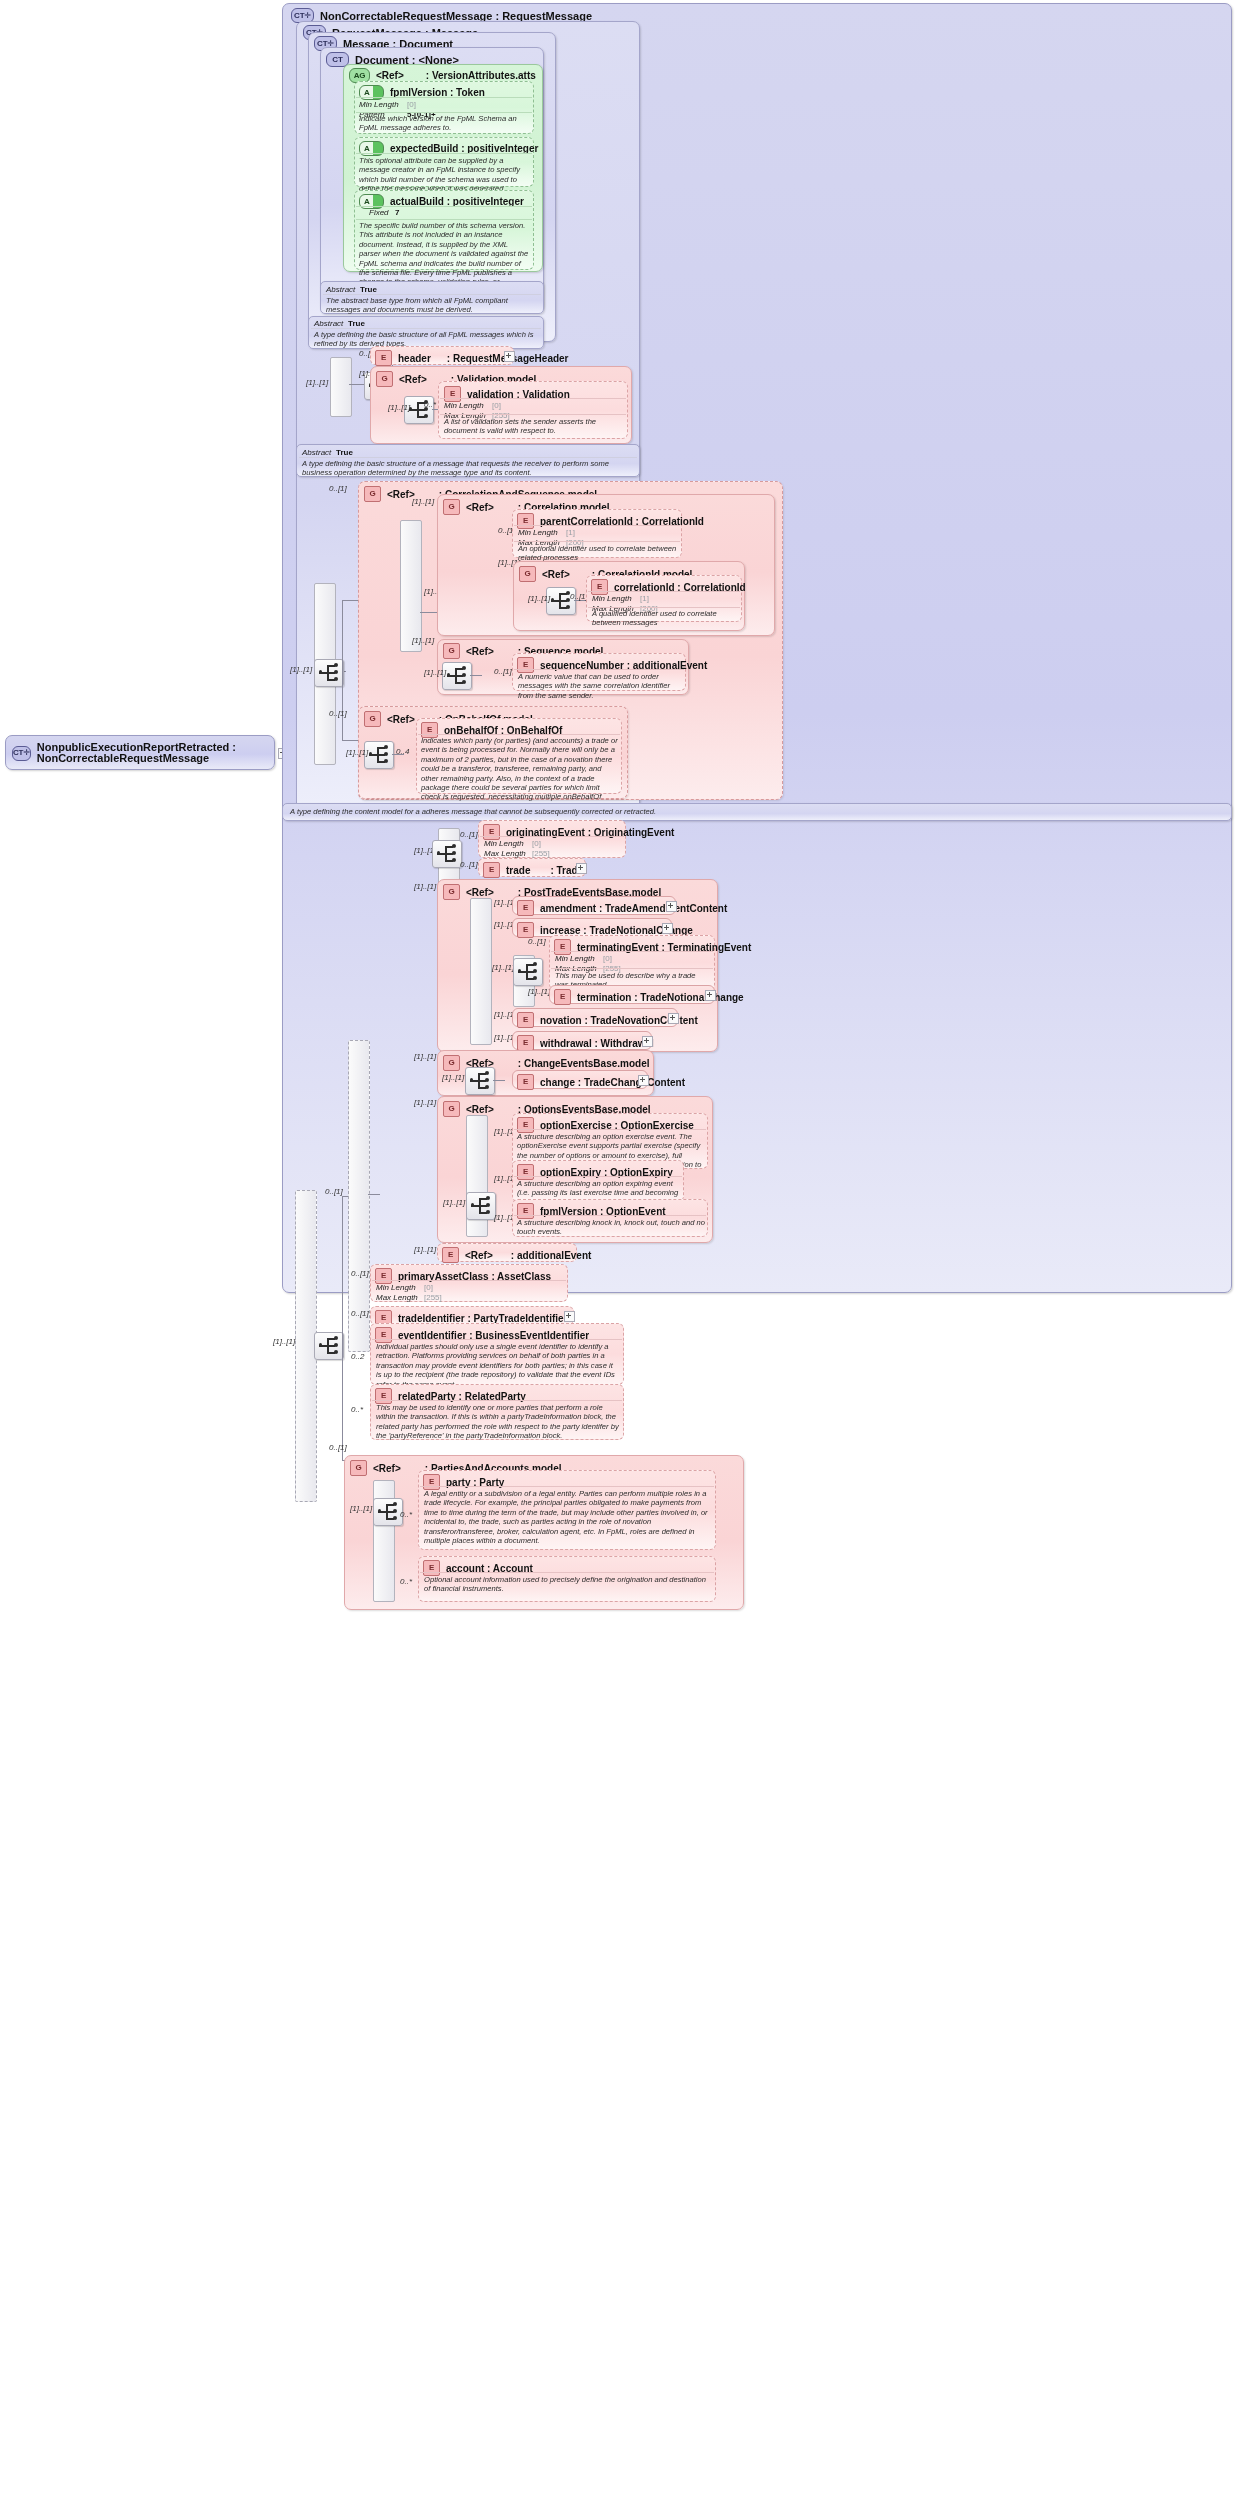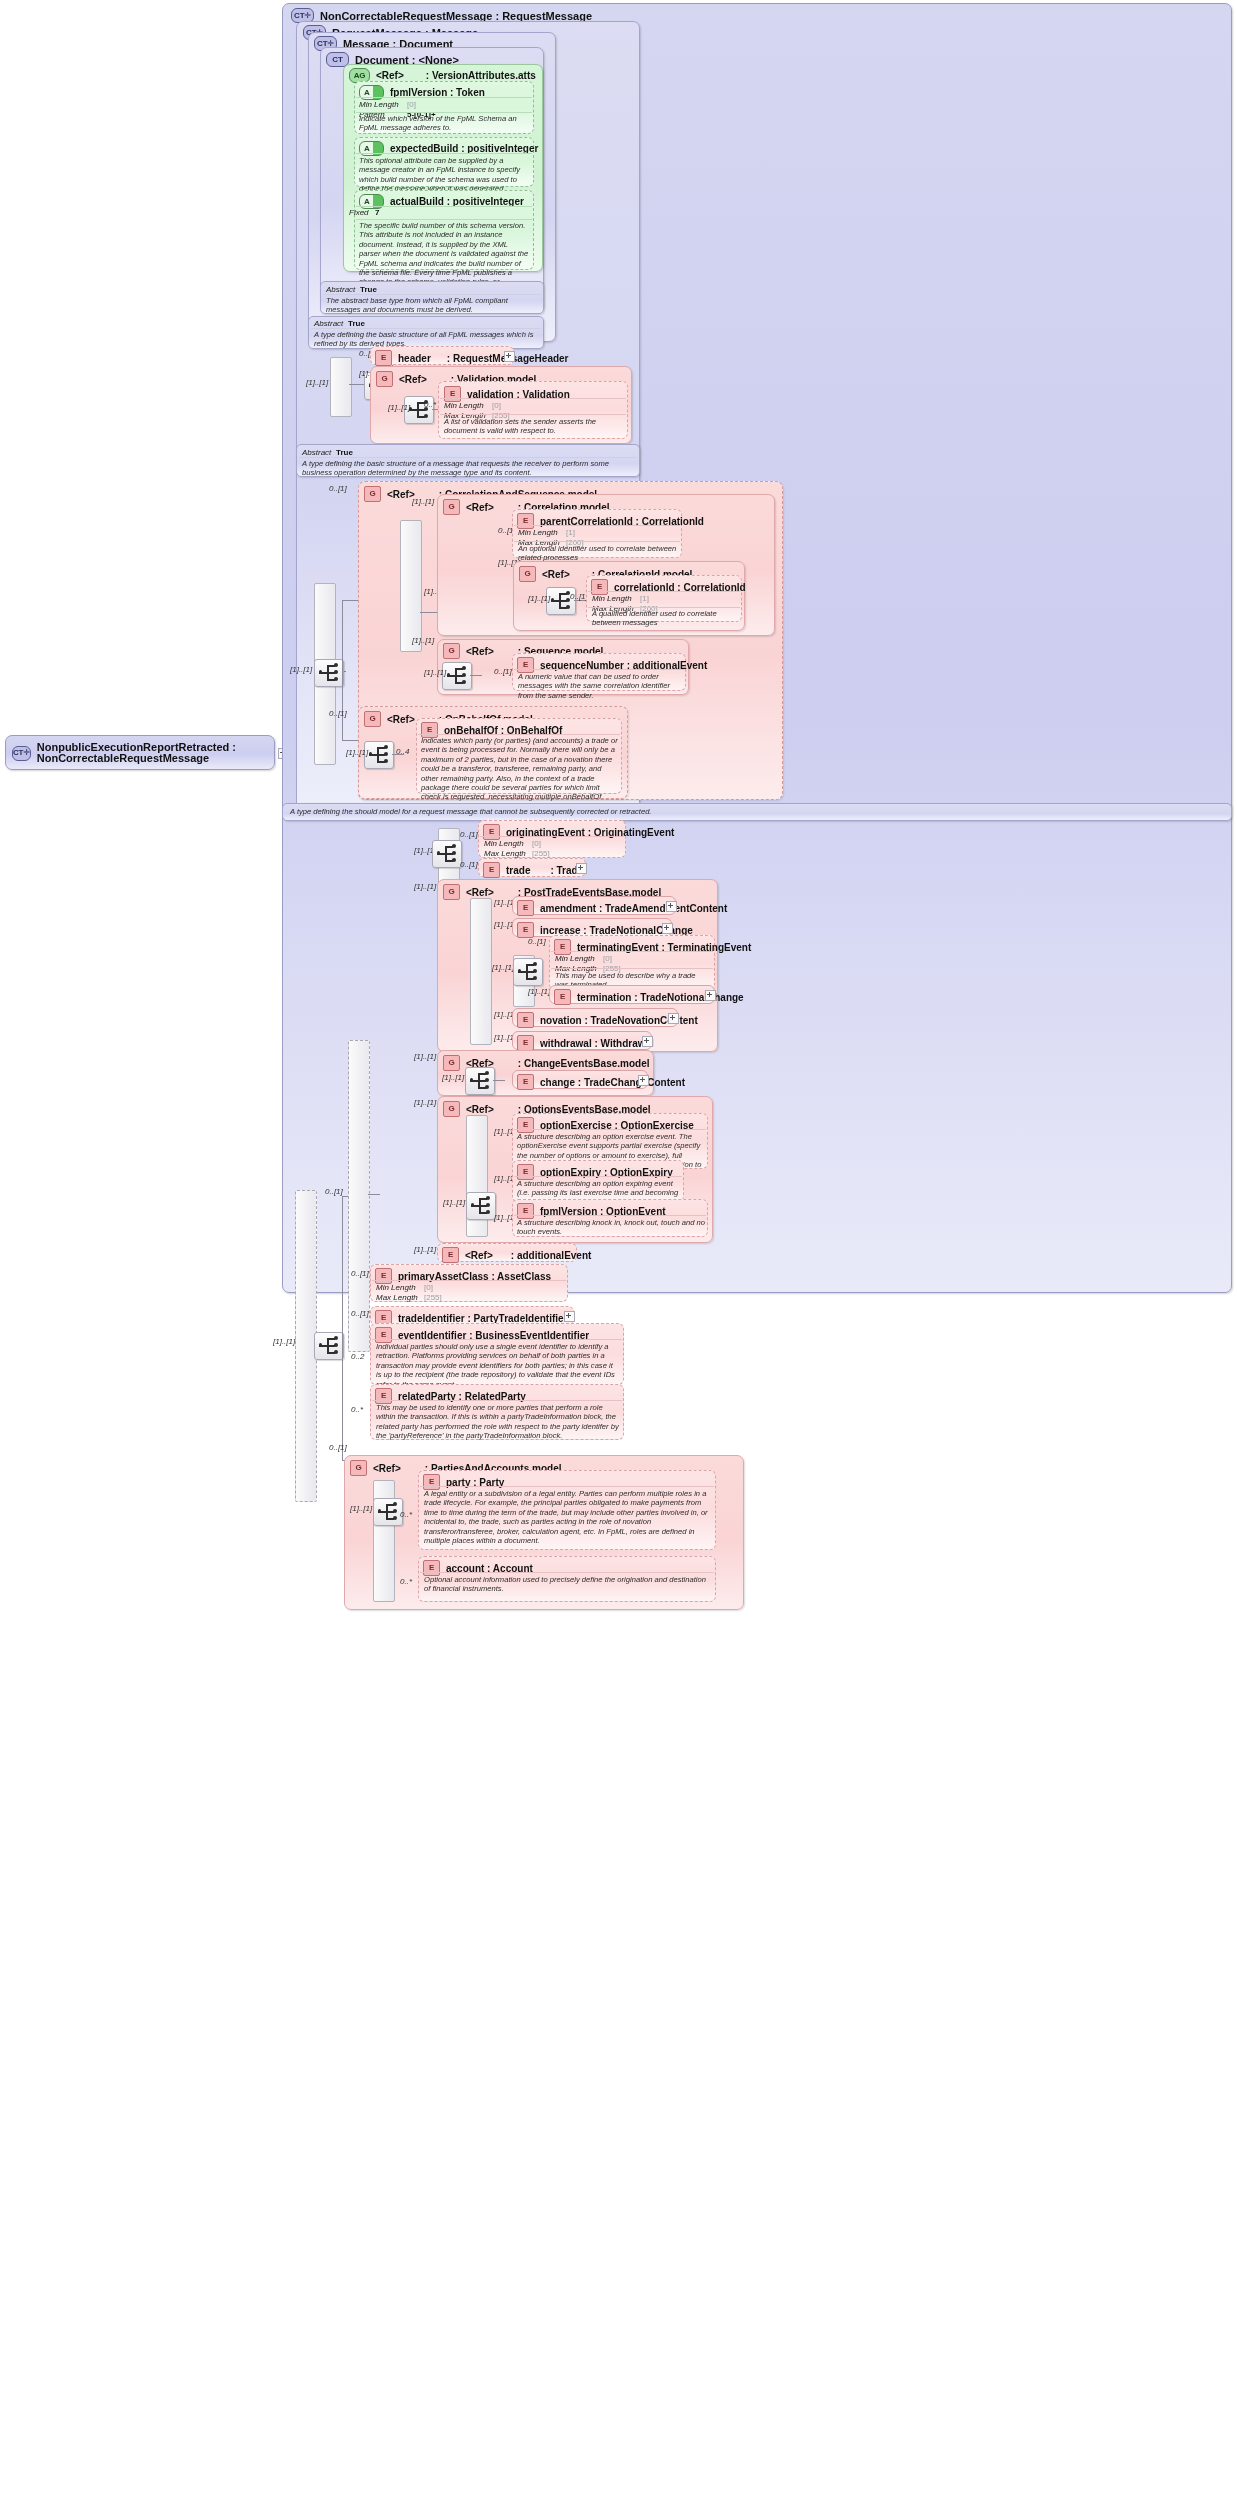--- a/index.html
+++ b/index.html
@@ -139,21 +139,21 @@
   </div>
   <div class="hr hr-g" style="left:356px;top:153px;width:176px;"></div>
   <div class="doc" style="left:359px;top:156px;width:172px;">This optional attribute can be supplied by a message creator in an FpML instance to specify which build number of the schema was used to define the message when it was generated.</div>
 
   <div class="box attr" style="left:354px;top:190px;width:180px;height:80px;"></div>
   <div class="title sm" style="left:359px;top:194px;">
     <span class="badge b-a">A</span>
     <span>actualBuild : positiveInteger</span>
   </div>
   <div class="hr hr-g" style="left:356px;top:206px;width:176px;"></div>
-  <div class="facets" style="left:349px;top:208px;">
+  <div class="facets" style="left:369px;top:208px;">
     <div><span class="fname" style="width:26px">Fixed</span><span class="fval">7</span></div>
   </div>
   <div class="hr hr-g" style="left:356px;top:219px;width:176px;"></div>
   <div class="doc" style="left:359px;top:221px;width:172px;">The specific build number of this schema version. This attribute is not included in an instance document. Instead, it is supplied by the XML parser when the document is validated against the FpML schema and indicates the build number of the schema file. Every time FpML publishes a change to the schema, validation rules, or examples within a version (e.g., version 4.2) the actual build number is incremented. If no changes have been made between releases within a version (i.e. from Trial Recommendation to Recommendation) the actual build number stays the same.</div>
 
   <div class="box ct-inner" style="left:320px;top:281px;width:224px;height:33px;border-radius:5px;"></div>
   <div class="facets" style="left:326px;top:285px;">
     <span class="fname" style="width:34px">Abstract</span><span class="fval">True</span>
   </div>
   <div class="hr" style="left:323px;top:294px;width:218px;"></div>
@@ -403,21 +403,21 @@
 
   <div class="box el" style="left:416px;top:718px;width:206px;height:76px;"></div>
   <div class="title sm" style="left:421px;top:722px;">
     <span class="badge b-e">E</span>
     <span>onBehalfOf : OnBehalfOf</span>
   </div>
   <div class="hr hr-r" style="left:418px;top:734px;width:202px;"></div>
   <div class="doc" style="left:421px;top:736px;width:198px;">Indicates which party (or parties) (and accounts) a trade or event is being processed for. Normally there will only be a maximum of 2 parties, but in the case of a novation there could be a transferor, transferee, remaining party, and other remaining party. Also, in the context of a trade package there could be several parties for which limit check is requested, necessitating multiple onBehalfOf elements. Except for these cases, there should be no more than two onBehalfOf references in a message.</div>
 
   <div class="box ct-inner" style="left:282px;top:803px;width:950px;height:18px;border-radius:5px;"></div>
-  <div class="doc" style="left:290px;top:807px;width:930px;">A type defining the should model for a request message that cannot be subsequently corrected or retracted.</div>
+  <div class="doc" style="left:290px;top:807px;width:930px;">A type defining the content model for a adheres message that cannot be subsequently corrected or retracted.</div>
 
   <div class="bar dash" style="left:295px;top:1190px;height:310px;"></div>
   <div class="card" style="left:273px;top:1337px;">[1]..[1]</div>
   <div class="seq" style="left:314px;top:1332px;">
     <b style="left:4px;top:12px;width:8px;height:1.5px;"></b>
     <b style="left:4px;top:10px;width:3px;height:4px;border-radius:2px;"></b>
     <b style="left:12px;top:5px;width:1.5px;height:15px;"></b>
     <b style="left:12px;top:5px;width:8px;height:1.5px;"></b>
     <b style="left:12px;top:12px;width:8px;height:1.5px;"></b>
     <b style="left:12px;top:19px;width:8px;height:1.5px;"></b>

